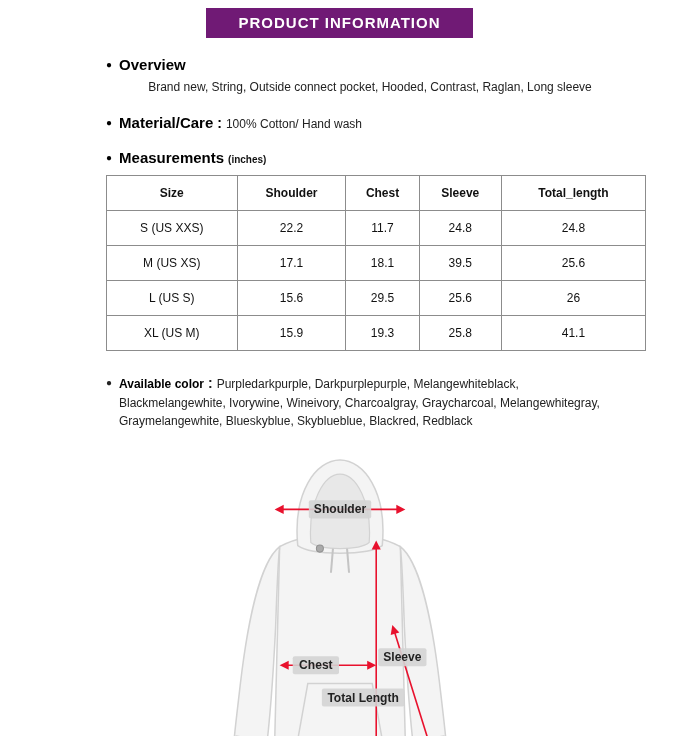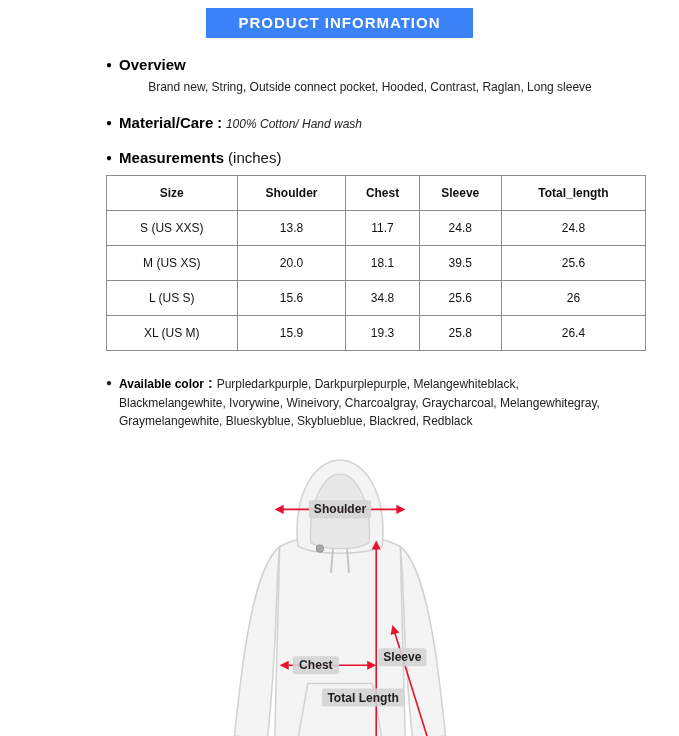--- a/index.html
+++ b/index.html
@@ -7,33 +7,33 @@
   body {
     width: 679px;
     min-height: 736px;
     font-family: "Liberation Sans", sans-serif;
     color: #1a1a1a;
     overflow-x: hidden;
   }
   .title-wrap { text-align: center; padding-top: 8px; }
   .title-bar {
     display: inline-block;
-    background: #3b82f6;
+    background: #701a75;
     color: #ffffff;
     font-size: 15px;
     font-weight: bold;
     letter-spacing: 1px;
     padding: 6px 32px 7px;
   }
   .content { padding: 0 58px 0 78px; margin-left: 28px; }
   .heading-line { margin-top: 18px; font-size: 15px; font-weight: bold; color: #000; }
   .bullet { font-size: 10px; vertical-align: 2px; margin-right: 7px; }
-  .inline-value { font-size: 12px; font-weight: normal; color: #222; font-style: italic; }
+  .inline-value { font-size: 12px; font-weight: normal; color: #222; }
   .sep { font-weight: bold; font-size: 14px; padding: 0 4px; }
-  .unit { font-size: 15px; font-weight: normal; color: #111; padding-left: 4px; }
+  .unit { font-size: 10px; font-weight: bold; color: #111; padding-left: 4px; }
   .body-text { margin: 6px 0 0 13px; font-size: 12px; color: #222; line-height: 1.4; text-align: center; }
 
   table.measure {
     margin-top: 9px;
     width: 540px;
     border-collapse: collapse;
     font-size: 12px;
     color: #111;
   }
   table.measure th, table.measure td {
@@ -106,45 +106,45 @@
             <th>Size</th>
             <th>Shoulder</th>
             <th>Chest</th>
             <th>Sleeve</th>
             <th>Total_length</th>
           </tr>
         </thead>
         <tbody>
           <tr>
             <td>S (US XXS)</td>
-            <td>13.8</td>
+            <td>22.2</td>
             <td>11.7</td>
             <td>24.8</td>
             <td>24.8</td>
           </tr>
           <tr>
             <td>M (US XS)</td>
-            <td>20.0</td>
+            <td>17.1</td>
             <td>18.1</td>
             <td>39.5</td>
             <td>25.6</td>
           </tr>
           <tr>
             <td>L (US S)</td>
             <td>15.6</td>
-            <td>34.8</td>
+            <td>29.5</td>
             <td>25.6</td>
             <td>26</td>
           </tr>
           <tr>
             <td>XL (US M)</td>
             <td>15.9</td>
             <td>19.3</td>
             <td>25.8</td>
-            <td>26.4</td>
+            <td>41.1</td>
           </tr>
         </tbody>
       </table>
 
     </section>
 
     <section>
       <p class="colors-para">
         <span class="bullet">●</span><span class="heading-inline">Available color</span><span class="sep">:</span><span>Purpledarkpurple, Darkpurplepurple, Melangewhiteblack, Blackmelangewhite, Ivorywine, Wineivory, Charcoalgray, Graycharcoal, Melangewhitegray, Graymelangewhite, Blueskyblue, Skyblueblue, Blackred, Redblack</span>
       </p>

